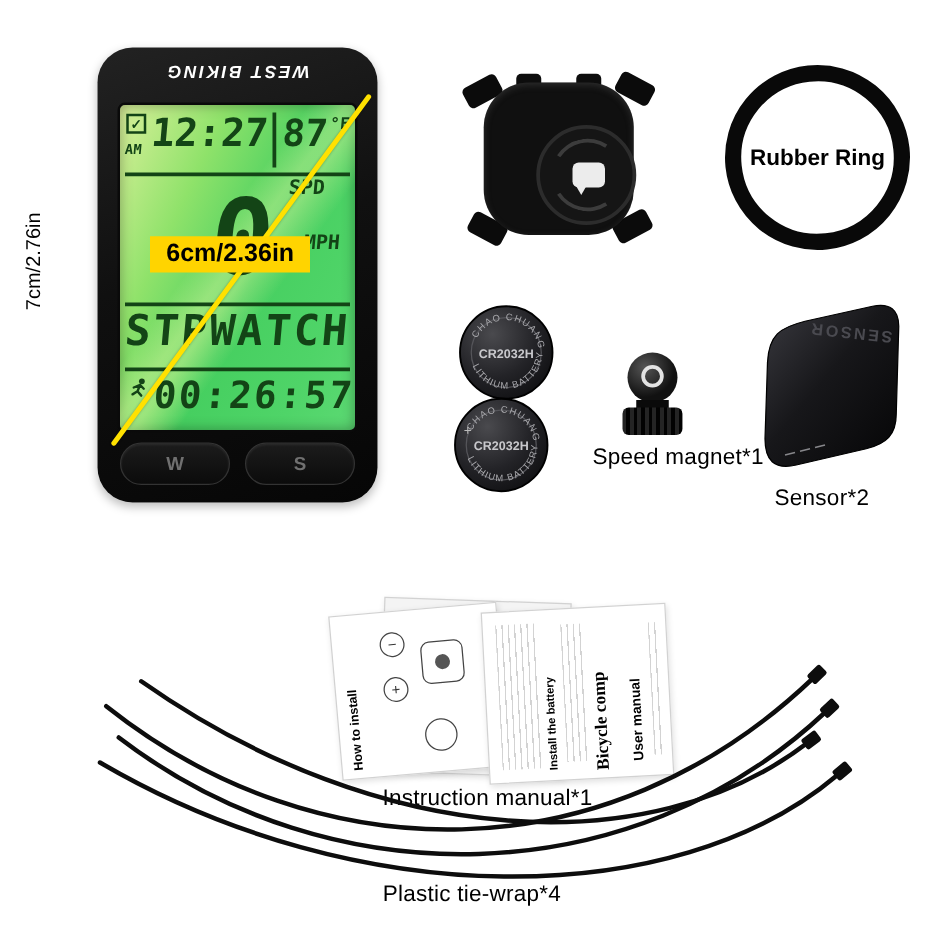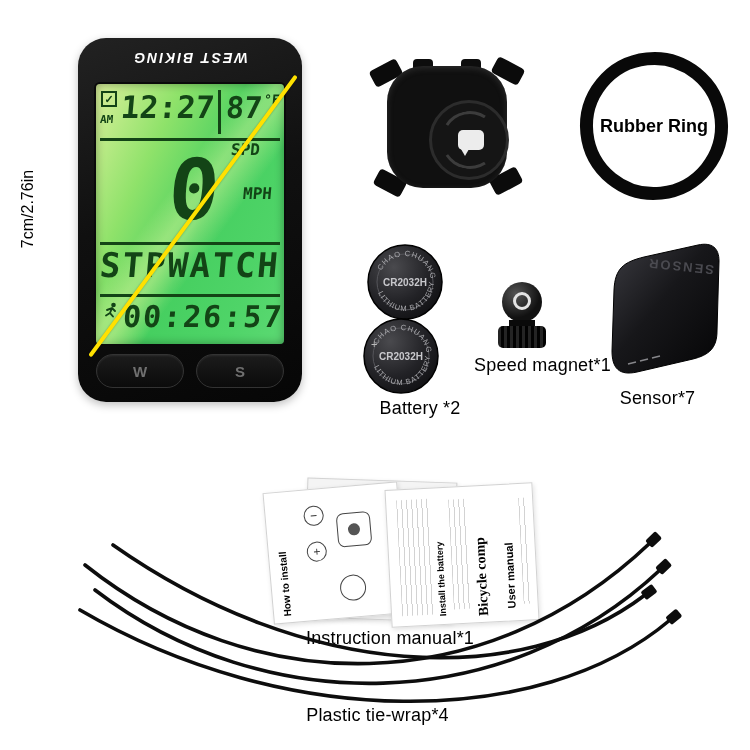--- a/index.html
+++ b/index.html
@@ -119,20 +119,21 @@
       <div class="lcd-hline" style="top:210px"></div>
 
       <svg style="left:7px;top:218px" width="16" height="18" viewBox="0 0 16 18">
         <circle cx="10.5" cy="3" r="2.3" fill="#134416"></circle>
         <path d="M4,8 L9,6 L12,9 M9,6 L7,11 L10,14.5 M7,11 L3,13.5" stroke="#134416" stroke-width="1.9" fill="none" stroke-linecap="round"></path>
       </svg>
       <span class="abs seg" style="left:27px;top:218px;font-size:30px;letter-spacing:2px">00:26:57</span>
     </div>
 
     <div class="diag-line"></div>
+    <div class="diag-label">6cm/2.36in</div>
 
     <div class="btn" style="left:18px">
       <span>W</span>
     </div>
     <div class="btn" style="left:118px">
       <span>S</span>
     </div>
   </div>
 
 
@@ -175,21 +176,20 @@
 
   <svg style="left:362px;top:317px" width="78" height="78" viewBox="0 0 78 78">
     <circle cx="39" cy="39" r="37" fill="url(#batg)" stroke="#000" stroke-width="1.5"></circle>
     <circle cx="39" cy="39" r="28" fill="none" stroke="#55555a" stroke-width="1"></circle>
     <text font-size="7.5" fill="#a8a8ac" letter-spacing="1"><textPath href="#arcTop" startOffset="14%">CHAO CHUANG</textPath></text>
     <text font-size="7.5" fill="#a8a8ac" letter-spacing="1"><textPath href="#arcBot" startOffset="12%">LITHIUM BATTERY</textPath></text>
     <text x="39" y="43" text-anchor="middle" font-size="10" font-weight="bold" fill="#c8c8cc">CR2032H</text>
     <text x="9" y="31" font-size="11" fill="#bbb">+</text>
   </svg>
 
-  <div class="caption" style="left:345px;top:398px;width:150px">Battery *2</div>
 
   <div class="magnet">
     <div class="mag-cap"></div>
     <div class="mag-ring"></div>
     <div class="mag-neck"></div>
     <div class="mag-base"></div>
   </div>
   <div class="caption" style="left:450px;top:355px;width:185px">Speed magnet*1</div>
 
   <svg style="left:588px;top:236px" width="142" height="152" viewBox="0 0 142 152">
@@ -201,21 +201,21 @@
       </linearGradient>
     </defs>
     <path d="M26,54 C27,32 36,26 56,21 L110,9 C124,6 131,12 131,25 L129,95 C129,112 121,119 105,123 L49,136 C31,140 24,132 24,115 Z" fill="url(#seng)" stroke="#000" stroke-width="1"></path>
     <text x="93" y="26" font-size="13" fill="#4a4a50" font-weight="bold" letter-spacing="2" text-anchor="middle" transform="rotate(186 93 26)">SENSOR</text>
     <g stroke="#87878b" stroke-width="1.4">
       <line x1="40" y1="128" x2="48" y2="126"></line>
       <line x1="52" y1="125" x2="60" y2="123"></line>
       <line x1="64" y1="122" x2="72" y2="120"></line>
     </g>
   </svg>
-  <div class="caption" style="left:585px;top:388px;width:145px">Sensor*7</div>
+  <div class="caption" style="left:585px;top:388px;width:145px">Sensor*2</div>
 
   <div class="sheet" style="left:305px;top:480px;width:150px;height:140px;transform:rotate(2deg);background:#f4f4f4"></div>
 
   <div class="sheet" style="left:268px;top:487px;width:135px;height:132px;transform:rotate(-5deg)">
     <div class="vtext" style="position:absolute;left:8px;top:8px;height:116px;font-size:10px;font-weight:bold">How to install</div>
     <div class="mi-circle" style="left:38px;top:16px">−</div>
     <div class="mi-circle" style="left:38px;top:52px">+</div>
     <div class="mi-square" style="left:70px;top:26px">
         <span class="mi-dot"></span>
       </div>

